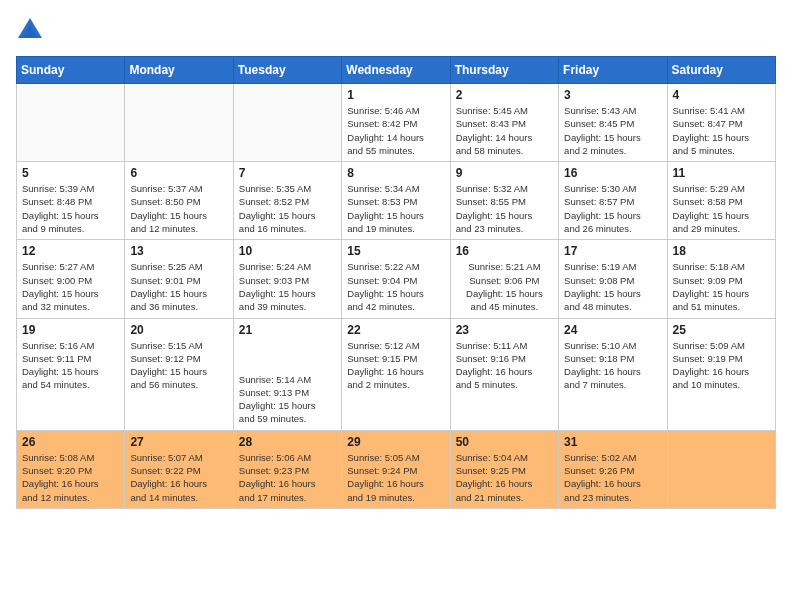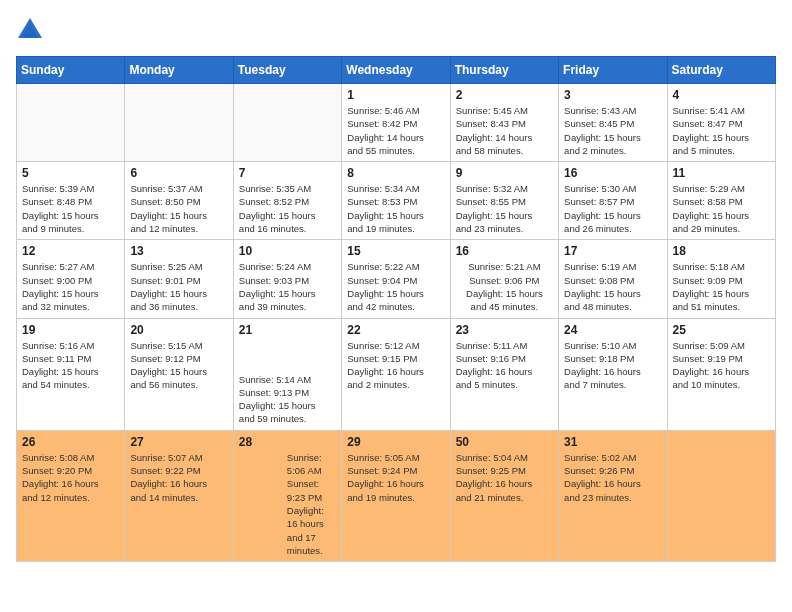--- a/index.html
+++ b/index.html
@@ -304,21 +304,21 @@
         </td>
         <td class="last-row">
           <span class="day-number">27</span>
           <div class="day-info" style="white-space: pre-line;">Sunrise: 5:07 AM
 Sunset: 9:22 PM
 Daylight: 16 hours
 and 14 minutes.</div>
         </td>
         <td class="last-row">
           <span class="day-number">28</span>
-          <div class="day-info" style="white-space: pre-line; margin-left: 48px;">Sunrise: 5:06 AM
+          <div class="day-info" style="white-space: pre-line;">Sunrise: 5:06 AM
 Sunset: 9:23 PM
 Daylight: 16 hours
 and 17 minutes.</div>
         </td>
         <td class="last-row">
           <span class="day-number">29</span>
           <div class="day-info" style="white-space: pre-line;">Sunrise: 5:05 AM
 Sunset: 9:24 PM
 Daylight: 16 hours
 and 19 minutes.</div>

